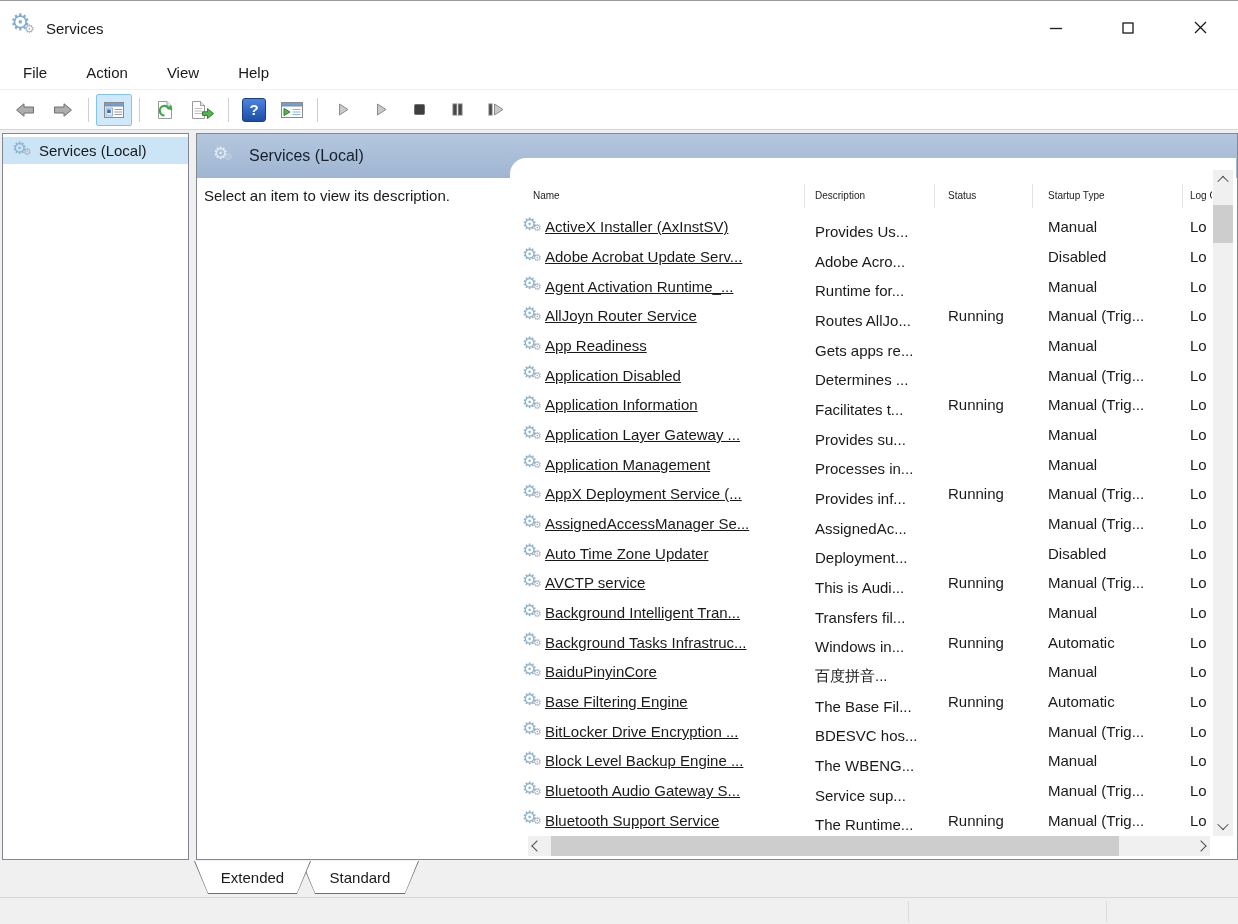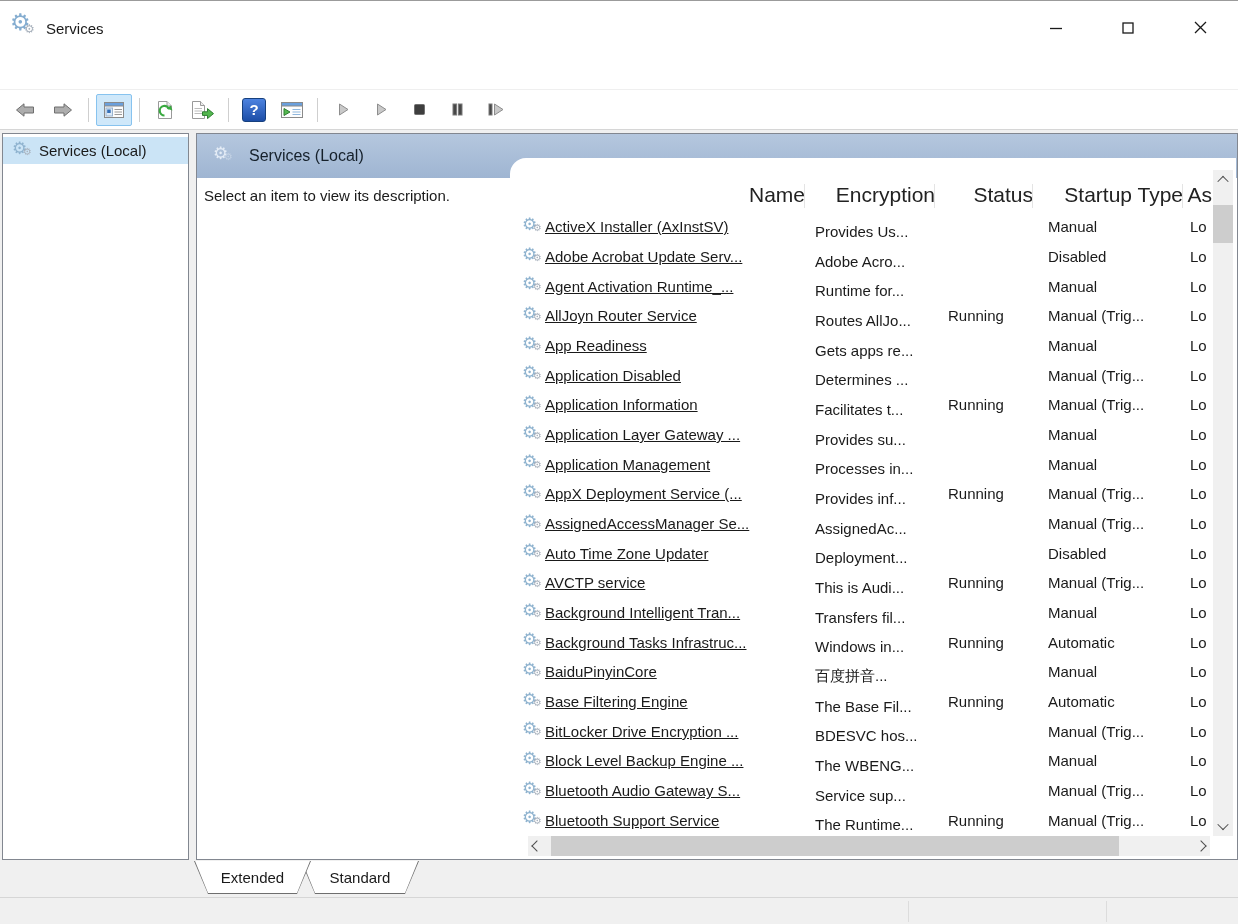--- a/index.html
+++ b/index.html
@@ -36,21 +36,21 @@
   .tree-item{margin-top:3px;height:27px;display:flex;align-items:center;background:#cbe4f6;padding-left:9px;font-size:15px;}
   .tree-item .gear{margin-right:5px;}
   .pane-right{position:absolute;left:196px;top:133px;width:1042px;height:727px;background:#fff;border:1px solid #828790;box-sizing:border-box;overflow:hidden;}
   .band{position:absolute;left:0;top:0;right:0;height:44px;background:linear-gradient(#b5c7de,#9fb5d2);}
   .band-title{position:absolute;left:52px;top:0;height:44px;display:flex;align-items:center;font-size:16px;color:#15202b;}
   .band .gear{position:absolute;left:16px;top:12px;}
   .desc-hint{position:absolute;left:7px;top:53px;font-size:15px;}
   
   .card{position:absolute;left:313px;top:24px;right:1px;bottom:1px;background:#fff;border-top-left-radius:16px;overflow:hidden;}
   .hrow{position:relative;height:54px;display:flex;align-items:flex-end;}
-  .hcell{position:relative;box-sizing:border-box;height:34px;display:flex;align-items:center;font-size:21px;color:#222;white-space:nowrap;overflow:hidden;justify-content:flex-end;}
+  .hcell{position:relative;box-sizing:border-box;height:34px;display:flex;align-items:center;font-size:10px;color:#222;white-space:nowrap;overflow:hidden;}
   .hcell::after{content:"";position:absolute;right:0;top:6px;bottom:4px;width:1px;background:#e4e4e4;}
   .hcell:last-child::after{display:none;}
   .rows{position:absolute;left:0;top:54px;width:703px;}
   .trow{height:29.68px;display:flex;align-items:center;}
   .cell{box-sizing:border-box;white-space:nowrap;overflow:hidden;font-size:15px;}
   .c-name{width:295px;padding-left:12px;display:flex;align-items:center;}
   .c-name .txt{margin-left:1px;text-decoration:underline;}
   .c-desc{width:130px;padding-left:10px;margin-top:9px;}
   .c-status{width:98px;padding-left:13px;}
   .c-startup{width:150px;padding-left:15px;}
@@ -99,20 +99,26 @@
               <rect x="1" y="1" width="10" height="10" fill="none" stroke="#1a1a1a" stroke-width="1.3"></rect>
             </svg></span>
         </div>
         <div class="win-btn">
           <span><svg width="13" height="13" viewBox="0 0 13 13">
               <path d="M1 1 L12 12 M12 1 L1 12" stroke="#1a1a1a" stroke-width="1.3" fill="none"></path>
             </svg></span>
         </div>
       </div>
   </div>
+  <div class="menubar" id="menubar">
+      <span class="menu-item">File</span>
+      <span class="menu-item">Action</span>
+      <span class="menu-item">View</span>
+      <span class="menu-item">Help</span>
+    </div>
   <div class="toolbar" id="toolbar">
       <div class="tool-btn">
         <span style="display:flex">
           <svg width="20" height="16" viewBox="0 0 20 16">
             <path d="M1.5 8 L9 1.8 V5 H18.5 V11 H9 V14.2 Z" fill="#adadad" stroke="#6f6f6f"></path>
           </svg>
         </span>
       </div>
       <div class="tool-btn">
         <span style="display:flex">
@@ -236,21 +242,21 @@
     <span class="band-title">Services (Local)</span>
   </div>
   <div class="desc-hint">Select an item to view its description.</div>
 
   <div class="card">
     <div class="hrow" id="header-row">
         <div class="hcell" style="width: 295px; padding-left: 23px;">
           <span>Name</span>
         </div>
         <div class="hcell" style="width: 130px; padding-left: 10px;">
-          <span>Encryption</span>
+          <span>Description</span>
         </div>
         <div class="hcell" style="width: 98px; padding-left: 13px;">
           <span>Status</span>
         </div>
         <div class="hcell" style="width: 150px; padding-left: 15px;">
           <span>Startup Type</span>
         </div>
         <div class="hcell" style="width: 29px; padding-left: 7px;">
           <span>Log On As</span>
         </div>

